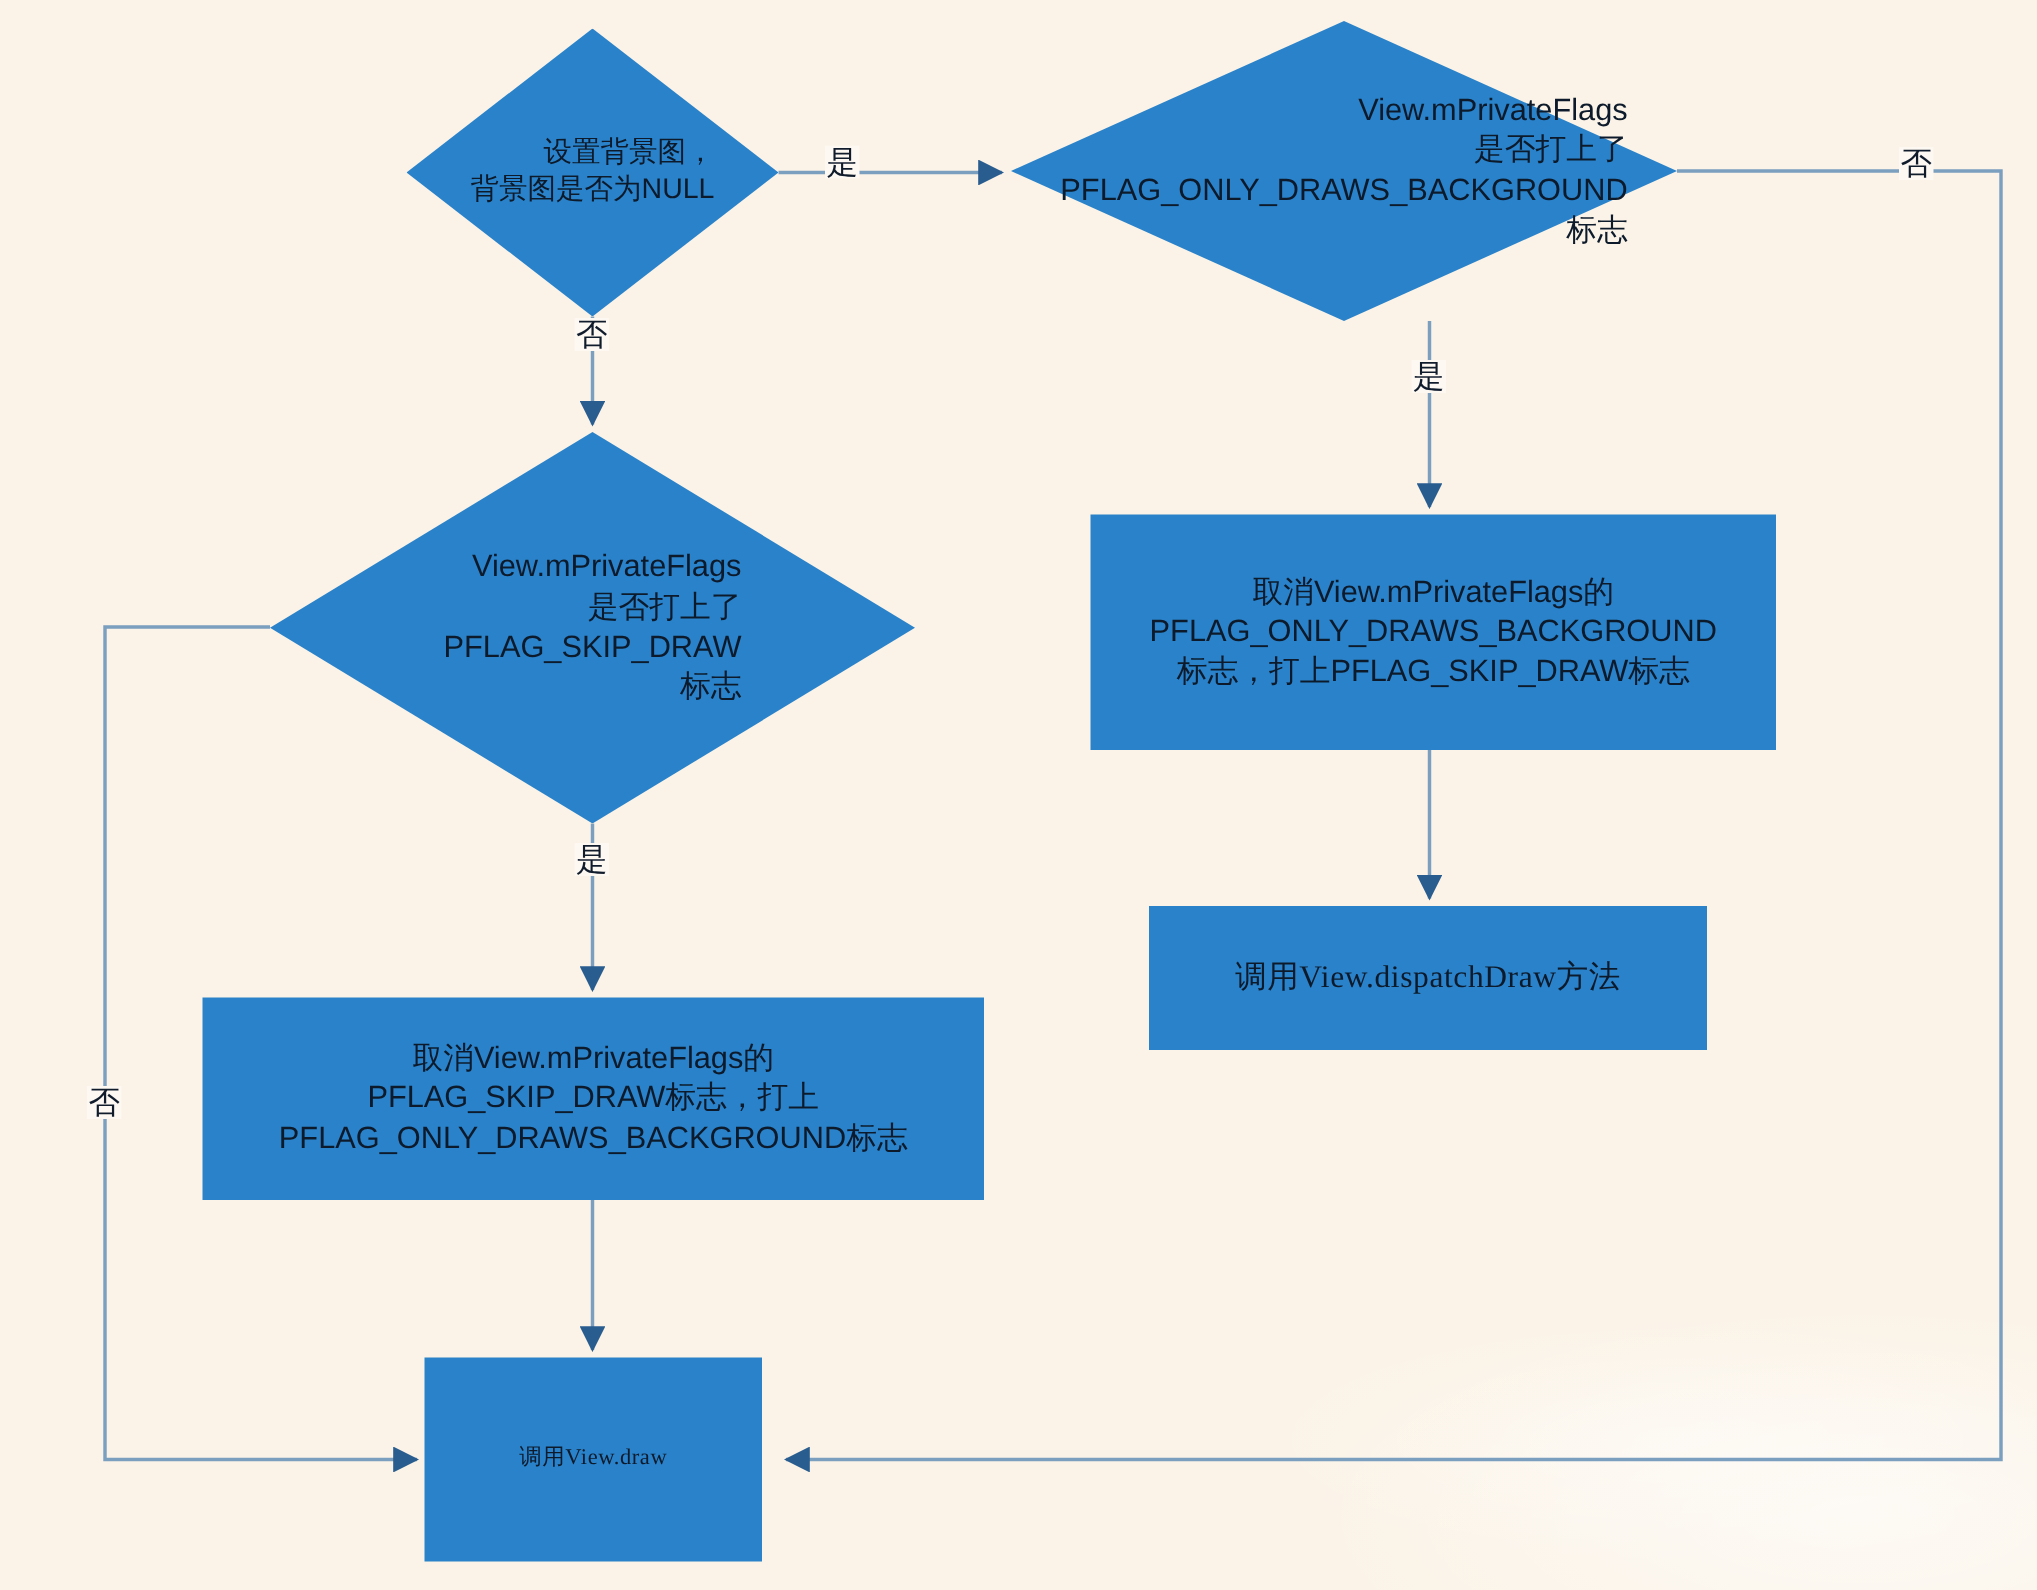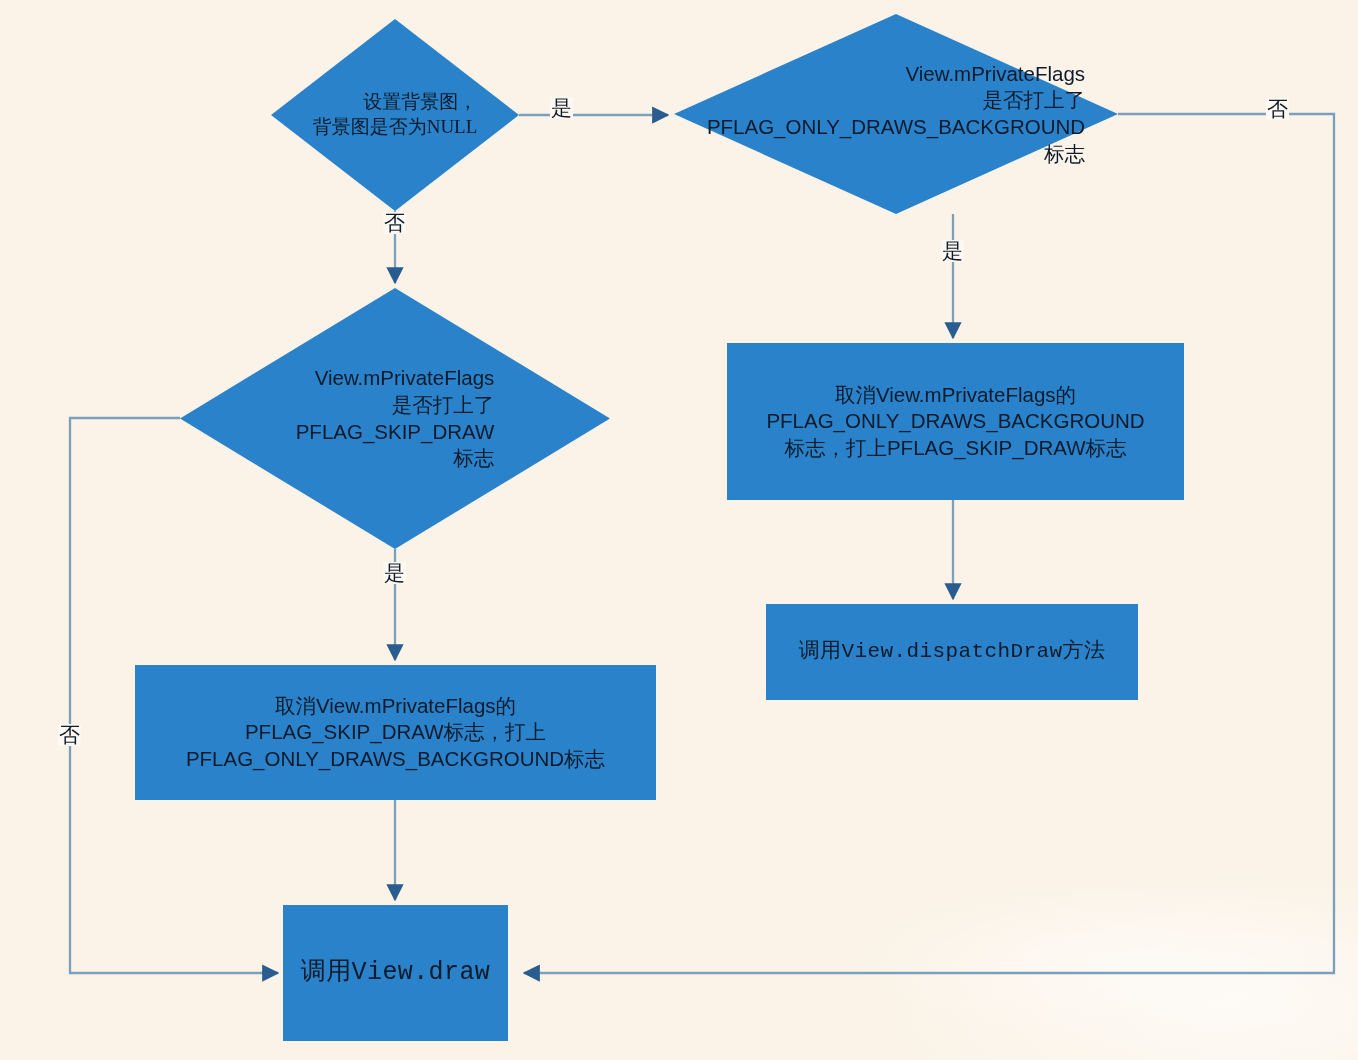--- a/index.html
+++ b/index.html
@@ -53,23 +53,23 @@
     width: 100%;
     height: 100%;
     background: #2a83ca;
     clip-path: polygon(50% 0%, 100% 50%, 50% 100%, 0% 50%);
   }
   .node-label {
     position: relative;
     z-index: 2;
     padding: 0 2px;
   }
-  .font-serif  { font-family: Liberation Serif, serif; }
+  .font-serif  { font-family: Liberation Sans, sans-serif; }
   .font-sans   { font-family: "Liberation Sans", "DejaVu Sans", sans-serif; }
-  .font-mono   { font-family: Liberation Mono, monospace; letter-spacing: 0.4px; }
+  .font-mono   { font-family: Liberation Serif, serif; letter-spacing: 0.4px; }
 
   .edge-label {
     position: absolute;
     font-family: "Liberation Serif", "DejaVu Serif", serif;
     font-size: 21px;
     color: #101b2c;
     background: #fdf8f1;
     padding: 0 1px;
     line-height: 1.05;
     z-index: 5;
@@ -137,21 +137,21 @@
   <div class="node process" style="left:135px; top:665px; width:521px; height:135px; font-size:20.5px;">
     <span class="node-label font-sans">取消View.mPrivateFlags的
 PFLAG_SKIP_DRAW标志，打上
 PFLAG_ONLY_DRAWS_BACKGROUND标志</span>
   </div>
 
   <div class="node process" style="left:766px; top:604px; width:372px; height:96px; font-size:21px;">
     <span class="node-label font-mono">调用View.dispatchDraw方法</span>
   </div>
 
-  <div class="node process" style="left:283px; top:905px; width:225px; height:136px; font-size:25px;">
+  <div class="node process" style="left:283px; top:905px; width:225px; height:136px; font-size:15px;">
     <span class="node-label font-mono">调用View.draw</span>
   </div>
 
   <div class="edge-label" style="left:550px; top:97px;">是</div>
 
   <div class="edge-label" style="left:383px; top:212px;">否</div>
 
   <div class="edge-label" style="left:1266px; top:98px;">否</div>
 
   <div class="edge-label" style="left:941px; top:240px;">是</div>

